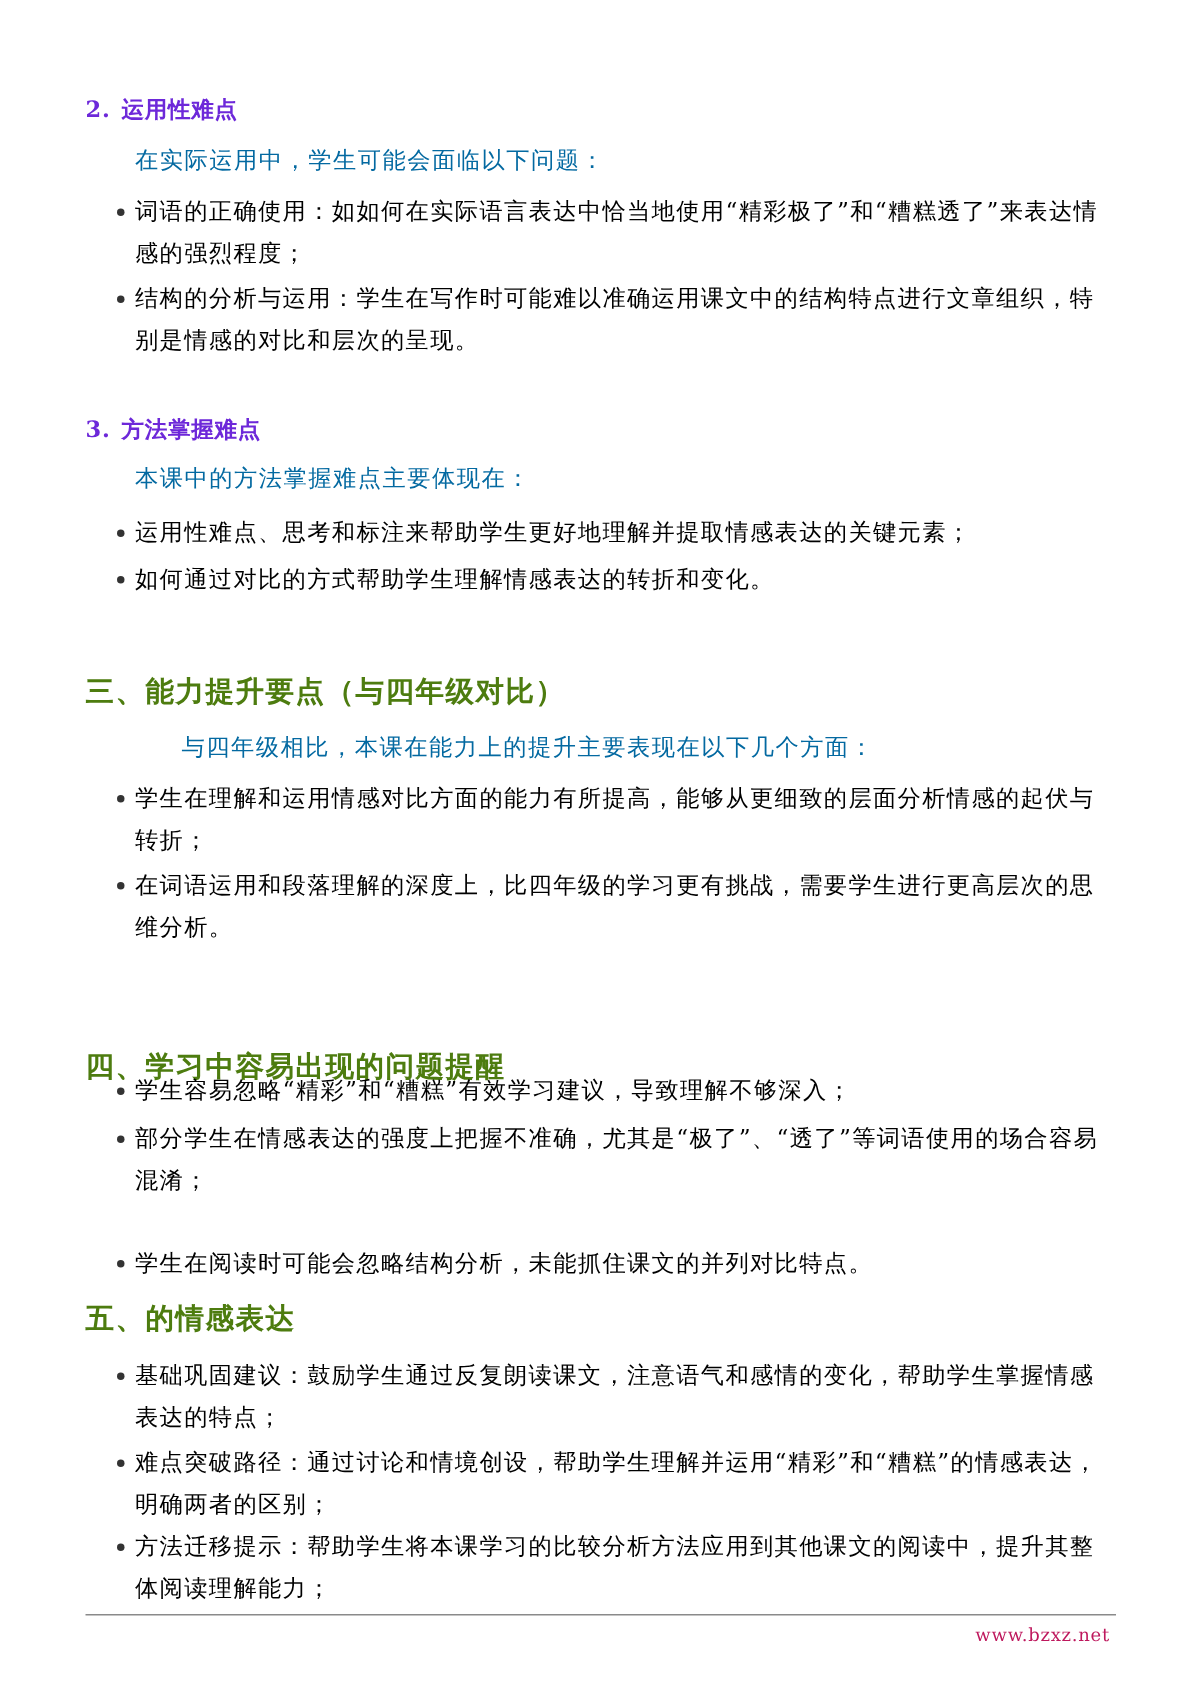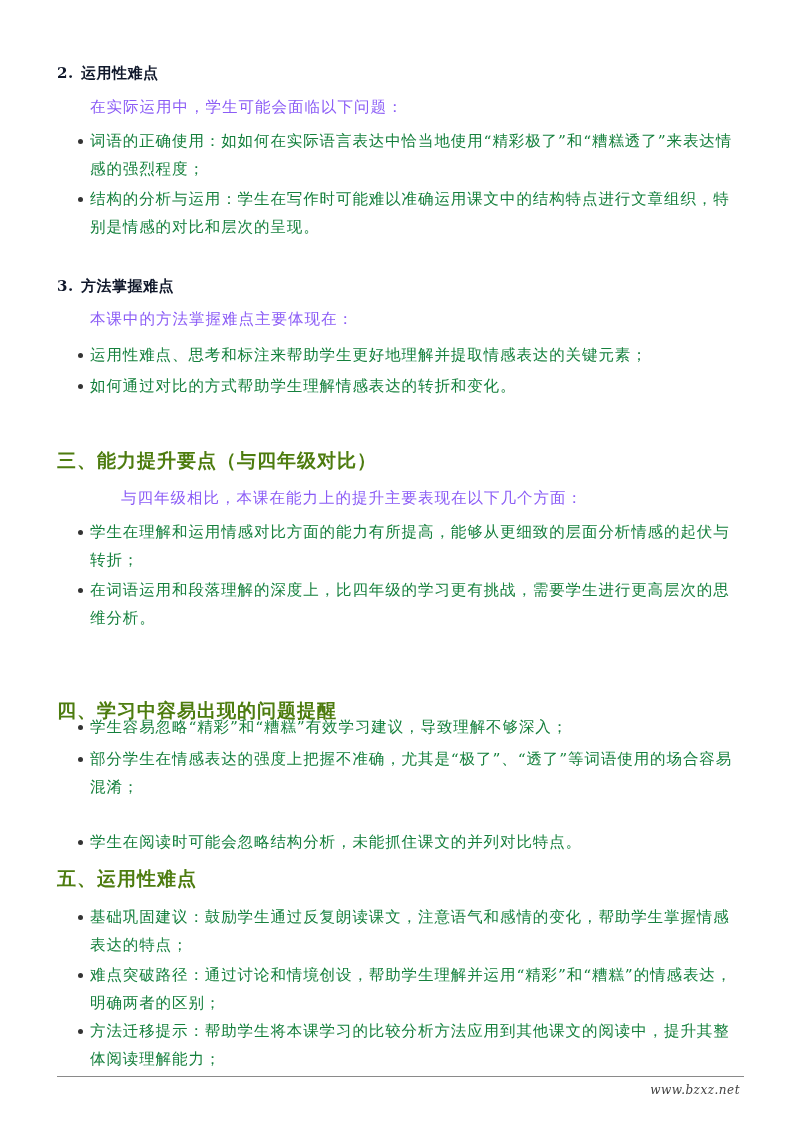--- a/index.html
+++ b/index.html
@@ -19,52 +19,52 @@
       position: absolute;
       left: 0; top: 0;
       width: 800px; height: 1130px;
     }
     .subhead {
       position: absolute;
       left: 57px;
       font-family: "DejaVu Sans", "Liberation Sans", sans-serif;
       font-weight: bold;
       font-size: 15px;
-      color: #0f172a;
+      color: #6d28d9;
       letter-spacing: 0.5px;
     }
     .subhead .num {
       display: inline-block;
       width: 24px;
       font-family: "DejaVu Serif", serif;
     }
     .section-head {
       position: absolute;
       left: 57px;
       font-family: "DejaVu Sans", "Liberation Sans", sans-serif;
       font-weight: bold;
       font-size: 19px;
       color: #4d7c0f;
       letter-spacing: 1px;
     }
     .intro {
       position: absolute;
       left: 90px;
       font-size: 15.5px;
-      color: #8b5cf6;
+      color: #0369a1;
       letter-spacing: 1px;
       white-space: nowrap;
     }
     .bullet {
       position: absolute;
       left: 78px;
       width: 660px;
       font-size: 15.5px;
       line-height: 28px;
-      color: #15803d;
+      color: #000000;
       letter-spacing: 0.9px;
     }
     .bullet .dot {
       position: absolute;
       left: 0;
       top: 12px;
       width: 5px;
       height: 5px;
       border-radius: 50%;
       background: #333;
@@ -79,23 +79,22 @@
       top: 1076px;
       width: 687px;
       height: 0;
       border-top: 1.5px solid #8a8a8a;
     }
     .footer-site {
       position: absolute;
       right: 60px;
       top: 1083px;
       font-family: "DejaVu Serif", serif;
-      font-style: italic;
       font-size: 12px;
-      color: #404040;
+      color: #be185d;
       letter-spacing: 0.5px;
       margin-left: 16px;
     }
     .watermark {
       position: absolute;
       left: 372px;
       top: 985px;
       font-family: "DejaVu Sans", "Liberation Sans", sans-serif;
       font-weight: bold;
       font-size: 82px;
@@ -158,21 +157,21 @@
     </div>
     <div class="bullet" style="top:745px;">
       <span class="dot"></span>
       <span class="txt">部分学生在情感表达的强度上把握不准确，尤其是“极了”、“透了”等词语使用的场合容易混淆；</span>
     </div>
     <div class="bullet" style="top:828px;">
       <span class="dot"></span>
       <span class="txt">学生在阅读时可能会忽略结构分析，未能抓住课文的并列对比特点。</span>
     </div>
 
-    <div class="section-head" style="top:866px;">五、运用性难点</div>
+    <div class="section-head" style="top:866px;">五、的情感表达</div>
     <div class="bullet" style="top:903px;">
       <span class="dot"></span>
       <span class="txt">基础巩固建议：鼓励学生通过反复朗读课文，注意语气和感情的变化，帮助学生掌握情感表达的特点；</span>
     </div>
     <div class="bullet" style="top:961px;">
       <span class="dot"></span>
       <span class="txt">难点突破路径：通过讨论和情境创设，帮助学生理解并运用“精彩”和“糟糕”的情感表达，明确两者的区别；</span>
     </div>
     <div class="bullet" style="top:1017px;">
       <span class="dot"></span>

